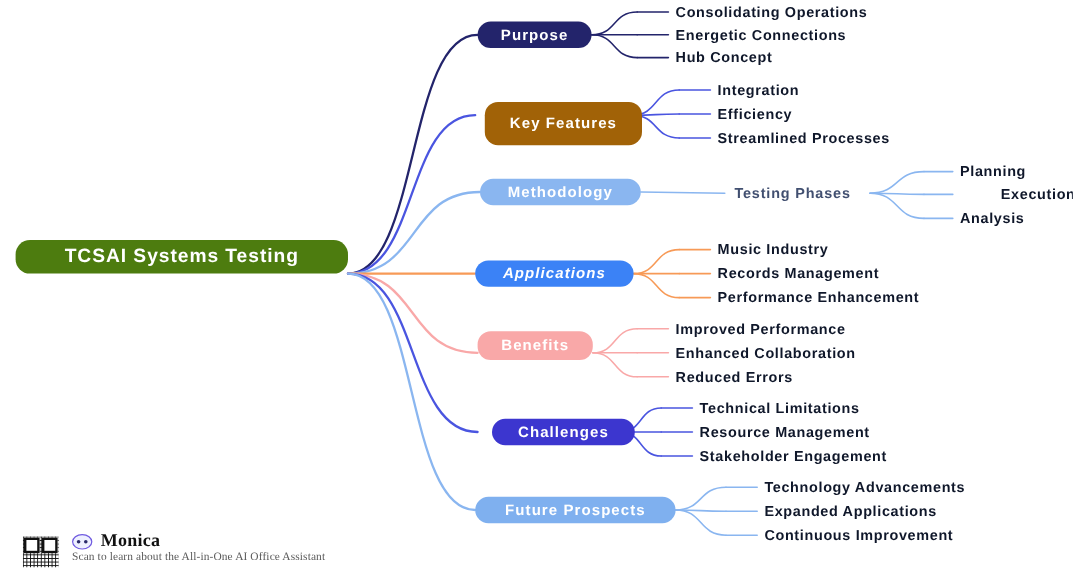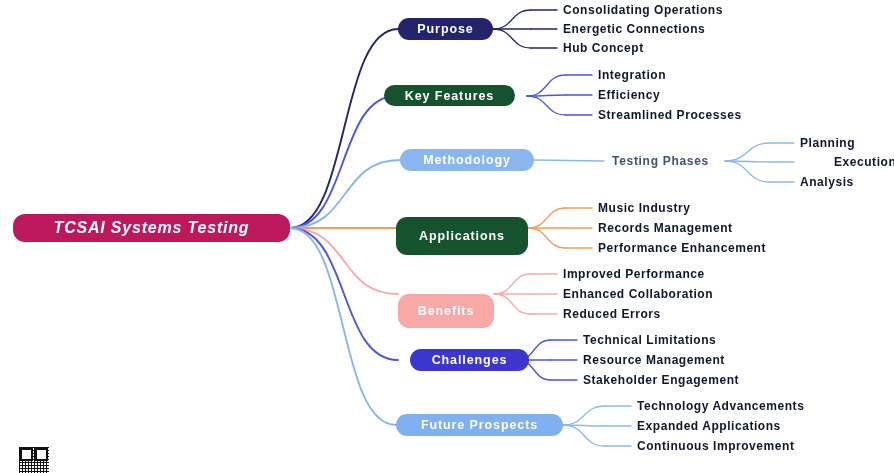--- a/index.html
+++ b/index.html
@@ -147,48 +147,58 @@
       <path d="M551,380 L577,380" fill="none" stroke="#4a55e0" stroke-width="1.3" stroke-linecap="round"></path>
       <path d="M290,228 C348.3,228 337.7,425 396,425" fill="none" stroke="#8ab6f0" stroke-width="1.9" stroke-linecap="round"></path>
       <path d="M563,425 C586.1,425 581.9,406 605,406" fill="none" stroke="#8ab6f0" stroke-width="1.3" stroke-linecap="round"></path>
       <path d="M605,406 L631,406" fill="none" stroke="#8ab6f0" stroke-width="1.3" stroke-linecap="round"></path>
       <path d="M563,425 C586.1,425 581.9,426 605,426" fill="none" stroke="#8ab6f0" stroke-width="1.3" stroke-linecap="round"></path>
       <path d="M605,426 L631,426" fill="none" stroke="#8ab6f0" stroke-width="1.3" stroke-linecap="round"></path>
       <path d="M563,425 C586.1,425 581.9,446 605,446" fill="none" stroke="#8ab6f0" stroke-width="1.3" stroke-linecap="round"></path>
       <path d="M605,446 L631,446" fill="none" stroke="#8ab6f0" stroke-width="1.3" stroke-linecap="round"></path>
     </svg>
   <div id="nodes">
-      <div class="node root" style="left: 13px; top: 214px; width: 277px; height: 28px; background: #be185d; font-style: italic;">TCSAI Systems Testing</div>
+      <div class="node root" style="left: 13px; top: 200px; width: 277px; height: 28px; background: #4d7c0f;">TCSAI Systems Testing</div>
       <div class="node branch" style="left: 398px; top: 18px; width: 95px; height: 22px; background: rgb(35, 36, 107);">Purpose</div>
       <div class="leaf" style="left: 563px; top: 3px;">Consolidating Operations</div>
       <div class="leaf" style="left: 563px; top: 22px;">Energetic Connections</div>
       <div class="leaf" style="left: 563px; top: 41px;">Hub Concept</div>
-      <div class="node branch" style="left: 384px; top: 85px; width: 131px; height: 21px; background: #14532d;">Key Features</div>
+      <div class="node branch" style="left: 404px; top: 85px; width: 131px; height: 36px; background: #a16207;">Key Features</div>
       <div class="leaf" style="left: 598px; top: 68px;">Integration</div>
       <div class="leaf" style="left: 598px; top: 88px;">Efficiency</div>
       <div class="leaf" style="left: 598px; top: 108px;">Streamlined Processes</div>
       <div class="node branch" style="left: 400px; top: 149px; width: 134px; height: 22px; background: rgb(138, 182, 240);">Methodology</div>
       <div class="node plain" style="left: 612px; top: 153px; width: 103px; height: 16px;">Testing Phases</div>
       <div class="leaf" style="left: 800px; top: 136px;">Planning</div>
       <div class="leaf" style="left: 800px; top: 155px; padding-left: 34px;">Execution</div>
       <div class="leaf" style="left: 800px; top: 175px;">Analysis</div>
-      <div class="node branch" style="left: 396px; top: 217px; width: 132px; height: 38px; background: #14532d;">Applications</div>
+      <div class="node branch" style="left: 396px; top: 217px; width: 132px; height: 22px; background: #3b82f6; font-style: italic;">Applications</div>
       <div class="leaf" style="left: 598px; top: 201px;">Music Industry</div>
       <div class="leaf" style="left: 598px; top: 221px;">Records Management</div>
       <div class="leaf" style="left: 598px; top: 241px;">Performance Enhancement</div>
-      <div class="node branch" style="left: 398px; top: 294px; width: 96px; height: 34px; background: rgb(249, 168, 168);">Benefits</div>
+      <div class="node branch" style="left: 398px; top: 276px; width: 96px; height: 24px; background: rgb(249, 168, 168);">Benefits</div>
       <div class="leaf" style="left: 563px; top: 267px;">Improved Performance</div>
       <div class="leaf" style="left: 563px; top: 287px;">Enhanced Collaboration</div>
       <div class="leaf" style="left: 563px; top: 307px;">Reduced Errors</div>
       <div class="node branch" style="left: 410px; top: 349px; width: 119px; height: 22px; background: rgb(60, 54, 207);">Challenges</div>
       <div class="leaf" style="left: 583px; top: 333px;">Technical Limitations</div>
       <div class="leaf" style="left: 583px; top: 353px;">Resource Management</div>
       <div class="leaf" style="left: 583px; top: 373px;">Stakeholder Engagement</div>
       <div class="node branch" style="left: 396px; top: 414px; width: 167px; height: 22px; background: rgb(127, 176, 239);">Future Prospects</div>
       <div class="leaf" style="left: 637px; top: 399px;">Technology Advancements</div>
       <div class="leaf" style="left: 637px; top: 419px;">Expanded Applications</div>
       <div class="leaf" style="left: 637px; top: 439px;">Continuous Improvement</div>
     </div>
 </div>
 
 <div class="footer">
   <div class="qr"></div>
+  <div class="brandwrap">
+    <div class="brandrow">
+      <span class="monica-logo">
+          <i></i>
+          <i></i>
+        </span>
+      <span class="brandname">Monica</span>
+    </div>
+    <div class="tagline">Scan to learn about the All-in-One AI Office Assistant</div>
+  </div>
 </div>
 
 </body></html>

